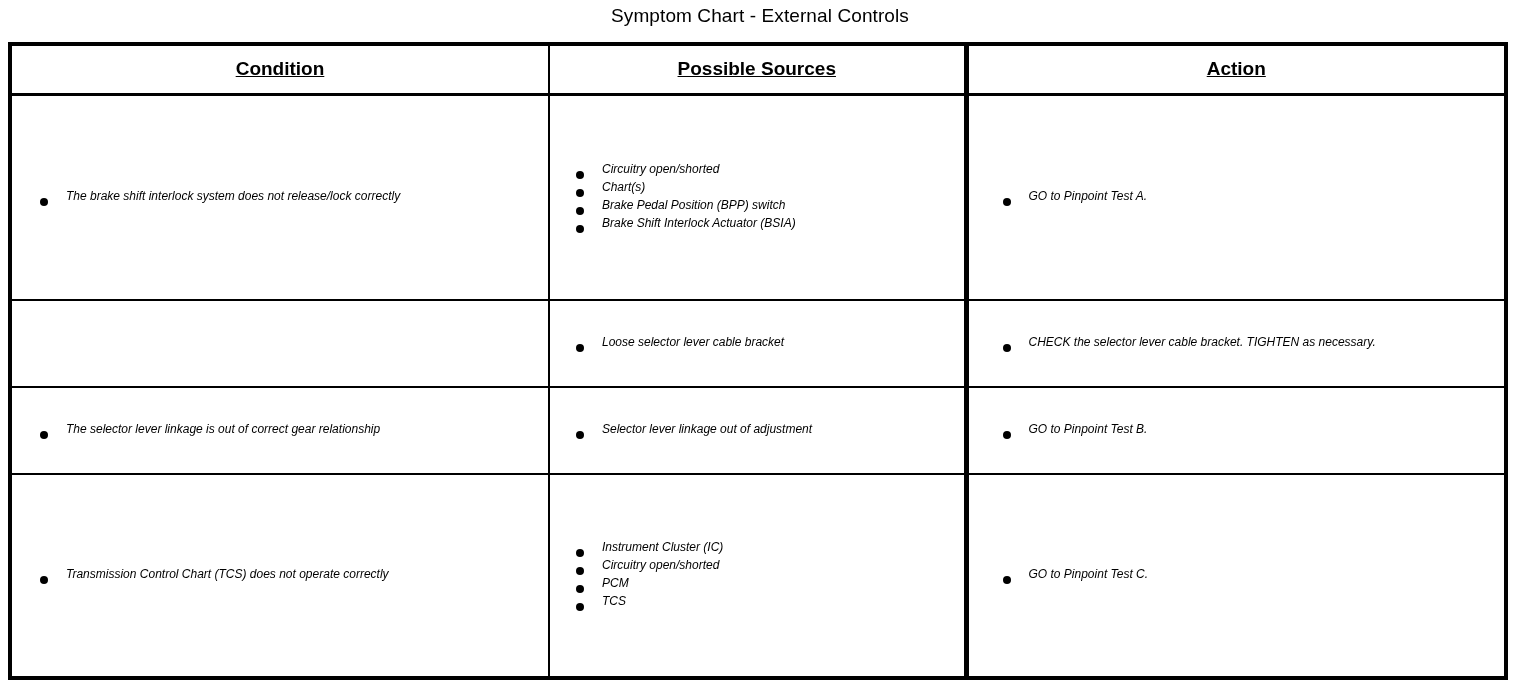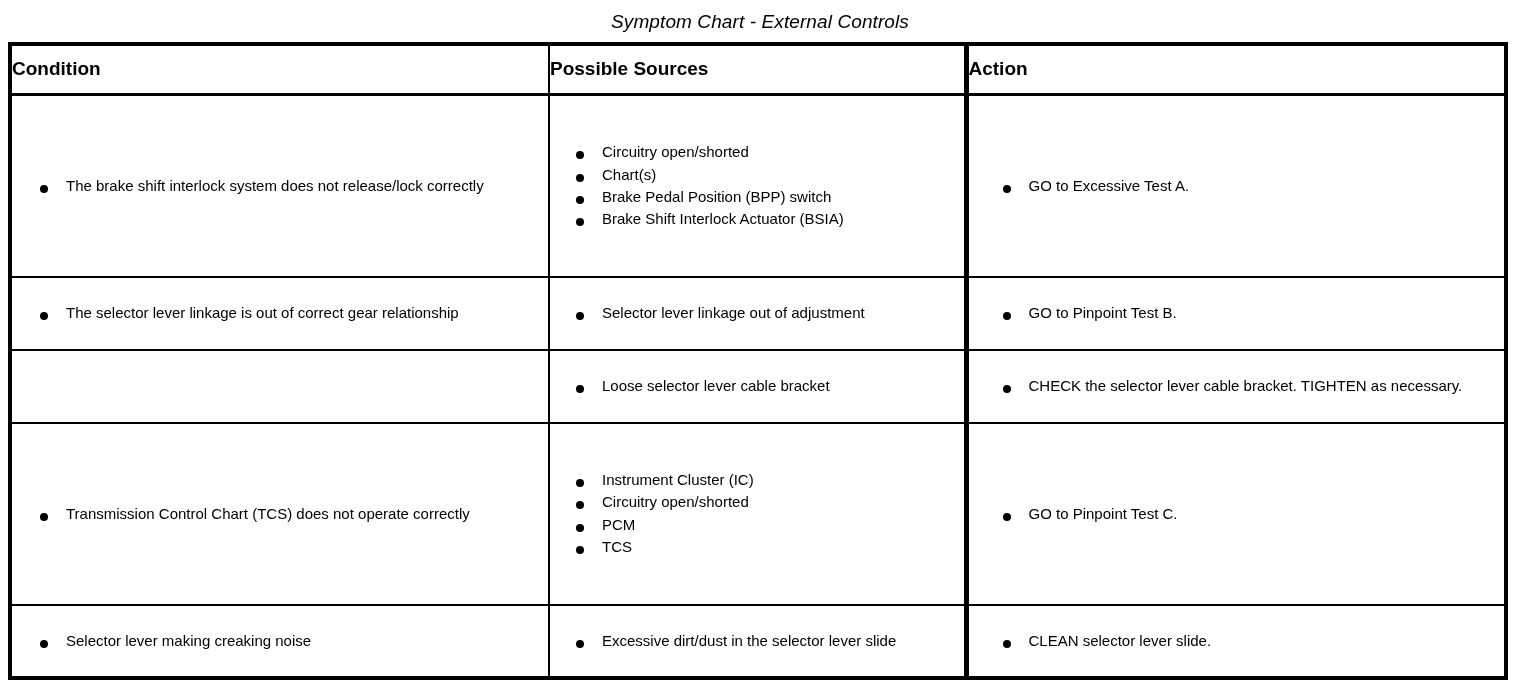--- a/index.html
+++ b/index.html
@@ -18,25 +18,24 @@
   .page {
     position: relative;
     width: 1520px;
     height: 686px;
   }
 
   .chart-title {
     text-align: center;
     font-size: 19px;
     line-height: 1;
-    padding-top: 12px;
+    padding-top: 6px;
     padding-bottom: 0;
     letter-spacing: 0.1px;
     font-weight: 400;
-    font-style: italic;
   }
 
   .table-wrap {
     position: absolute;
     left: 8px;
     top: 42px;
     width: 1500px;
     height: 638px;
     box-sizing: border-box;
     border: 4px solid #000;
@@ -70,41 +69,43 @@
   
   table.symptom tbody tr + tr > td {
     border-top: 2px solid #000;
   }
 
   
   table.symptom thead th {
     border-bottom: 3px solid #000;
     font-weight: bold;
     font-size: 19px;
-    text-align: left;
+    text-align: center;
     height: 48px;
     line-height: 1.1;
+    text-decoration: underline;
   }
 
   .cell-inner {
     padding: 10px 14px 10px 16px;
   }
 
   ul.bullets {
     list-style: none;
     margin: 0;
     padding: 0;
   }
 
   ul.bullets > li {
     position: relative;
     padding-left: 36px;
-    font-size: 15px;
+    font-size: 12px;
     line-height: 1.42;
     margin: 0 0 1px 0;
+    font-style: italic;
   }
 
   ul.bullets > li::before {
     content: "";
     position: absolute;
     left: 12px;
     top: 10px;
     width: 8px;
     height: 8px;
     background: #000;
@@ -161,21 +162,41 @@
                 <li>Circuitry open/shorted</li>
                 <li>Chart(s)</li>
                 <li>Brake Pedal Position (BPP) switch</li>
                 <li>Brake Shift Interlock Actuator (BSIA)</li>
               </ul>
             </div>
           </td>
           <td class="col-action">
             <div class="cell-inner">
               <ul class="bullets">
-                <li>GO to Excessive Test A.</li>
+                <li>GO to Pinpoint Test A.</li>
+              </ul>
+            </div>
+          </td>
+        </tr>
+
+        <tr>
+          <td class="col-condition">
+            <div class="cell-inner empty-cell"></div>
+          </td>
+          <td class="col-sources">
+            <div class="cell-inner">
+              <ul class="bullets">
+                <li>Loose selector lever cable bracket</li>
+              </ul>
+            </div>
+          </td>
+          <td class="col-action">
+            <div class="cell-inner">
+              <ul class="bullets">
+                <li>CHECK the selector lever cable bracket. TIGHTEN as necessary.</li>
               </ul>
             </div>
           </td>
         </tr>
 
         <tr>
           <td class="col-condition">
             <div class="cell-inner">
               <ul class="bullets">
                 <li>The selector lever linkage is out of correct gear relationship</li>
@@ -186,40 +207,20 @@
             <div class="cell-inner">
               <ul class="bullets">
                 <li>Selector lever linkage out of adjustment</li>
               </ul>
             </div>
           </td>
           <td class="col-action">
             <div class="cell-inner">
               <ul class="bullets">
                 <li>GO to Pinpoint Test B.</li>
-              </ul>
-            </div>
-          </td>
-        </tr>
-
-        <tr>
-          <td class="col-condition">
-            <div class="cell-inner empty-cell"></div>
-          </td>
-          <td class="col-sources">
-            <div class="cell-inner">
-              <ul class="bullets">
-                <li>Loose selector lever cable bracket</li>
-              </ul>
-            </div>
-          </td>
-          <td class="col-action">
-            <div class="cell-inner">
-              <ul class="bullets">
-                <li>CHECK the selector lever cable bracket. TIGHTEN as necessary.</li>
               </ul>
             </div>
           </td>
         </tr>
 
         <tr>
           <td class="col-condition">
             <div class="cell-inner">
               <ul class="bullets">
                 <li>Transmission Control Chart (TCS) does not operate correctly</li>
@@ -238,40 +239,17 @@
           </td>
           <td class="col-action">
             <div class="cell-inner">
               <ul class="bullets">
                 <li>GO to Pinpoint Test C.</li>
               </ul>
             </div>
           </td>
         </tr>
 
-        <tr>
-          <td class="col-condition">
-            <div class="cell-inner">
-              <ul class="bullets">
-                <li>Selector lever making creaking noise</li>
-              </ul>
-            </div>
-          </td>
-          <td class="col-sources">
-            <div class="cell-inner">
-              <ul class="bullets">
-                <li>Excessive dirt/dust in the selector lever slide</li>
-              </ul>
-            </div>
-          </td>
-          <td class="col-action">
-            <div class="cell-inner">
-              <ul class="bullets">
-                <li>CLEAN selector lever slide.</li>
-              </ul>
-            </div>
-          </td>
-        </tr>
 
       </tbody>
     </table>
   </div>
 </div>
 
 </body></html>

